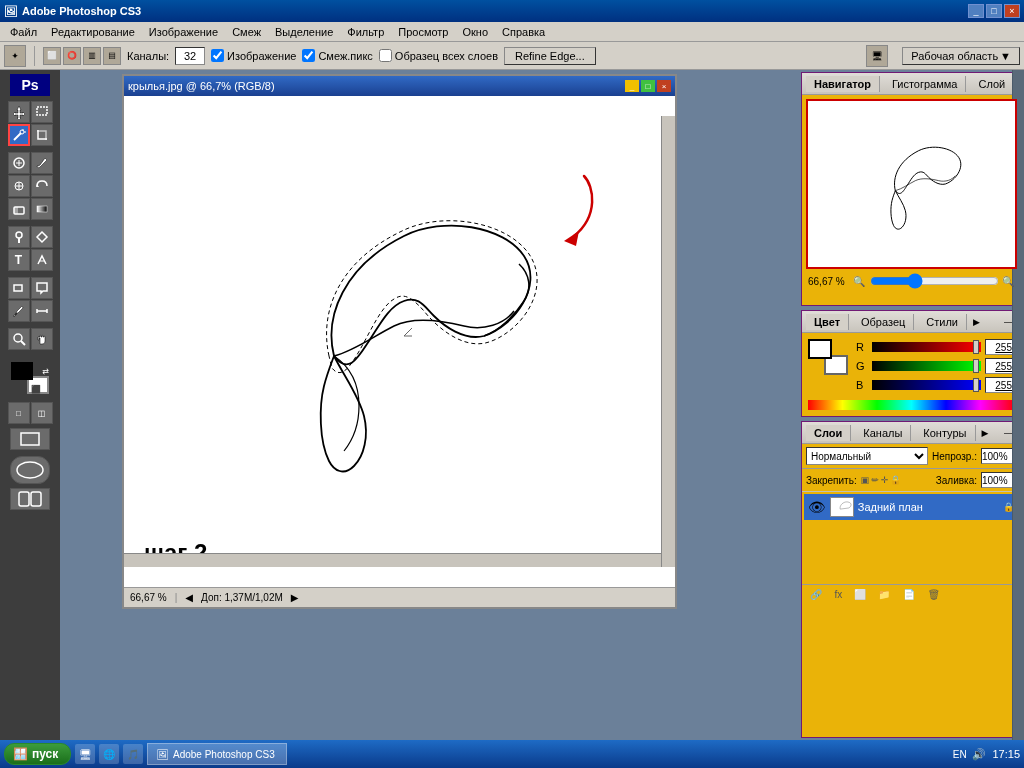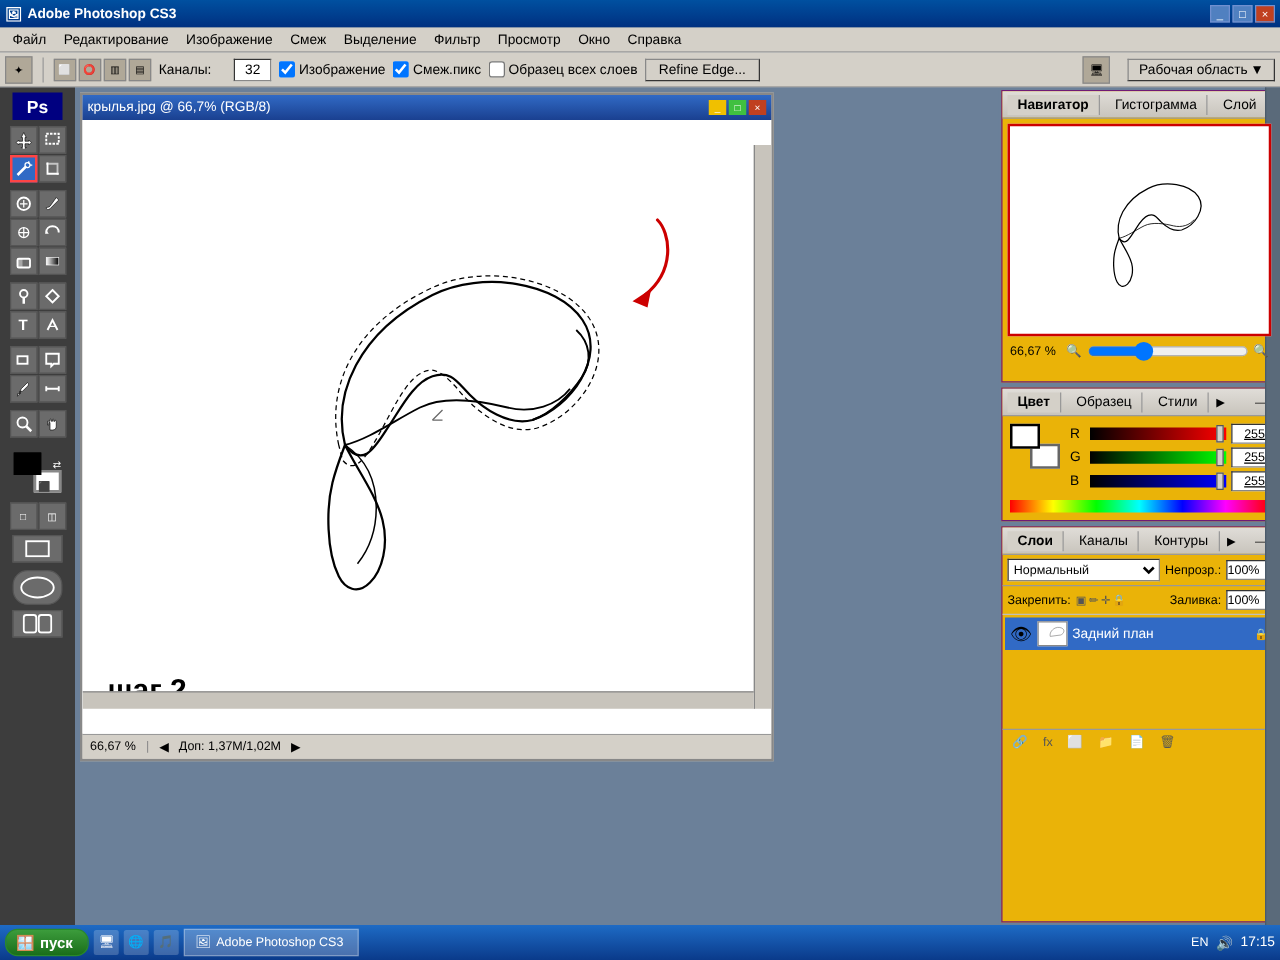--- a/index.html
+++ b/index.html
@@ -55,21 +55,20 @@
       display: flex; align-items: center; justify-content: center;
       font-size: 9px;
     }
     .opt-label { font-size: 11px; color: #000; }
     .opt-input {
       width: 30px; height: 18px;
       border: 1px inset #888;
       background: white;
       font-size: 11px;
       text-align: center;
-      margin-left: 12px;
     }
     .opt-checkbox-group { display: flex; align-items: center; gap: 3px; font-size: 11px; }
     .opt-checkbox-group input { margin: 0; }
     .refine-btn {
       margin-left: auto;
       padding: 2px 10px;
       background: #d4d0c8;
       border: 1px outset #888;
       font-size: 11px;
       cursor: pointer;
@@ -81,20 +80,21 @@
       background: #d4d0c8;
       border: 1px outset #888;
       cursor: pointer;
       margin-left: 8px;
     }
 
     
     #main-area {
       display: flex;
       height: calc(768px - 22px - 20px - 28px - 28px);
+      gap: 20px;
     }
 
     
     #left-toolbar {
       width: 60px;
       background: #3d3d3d;
       display: flex; flex-direction: column; align-items: center;
       padding: 4px 2px;
       gap: 1px;
     }
@@ -118,20 +118,21 @@
     }
     .tool-btn.active { background: #316ac5; border: 2px solid #ff4444; }
     .tool-row { display: flex; gap: 1px; }
 
     
     #doc-area {
       flex: 1;
       background: #6b8099;
       padding: 4px;
       position: relative;
+      margin-left: 38px;
     }
 
     
     #doc-window {
       position: absolute;
       top: 4px; left: 4px;
       width: 555px;
       height: 535px;
       background: #d4d0c8;
       border: 2px solid #888;

